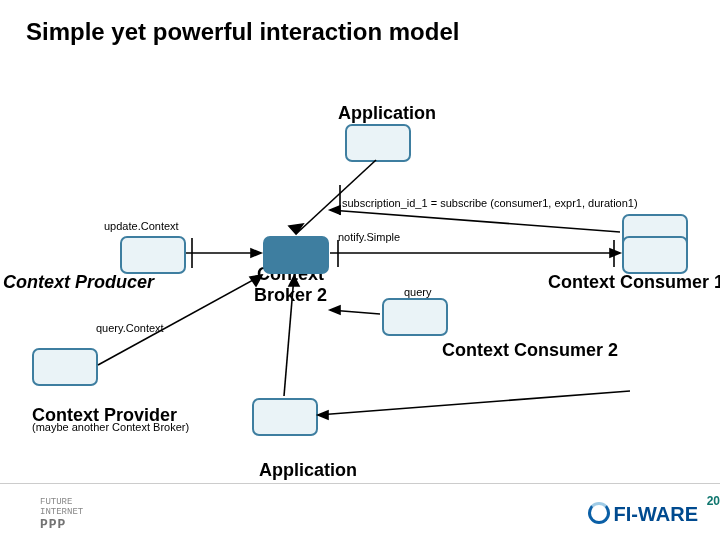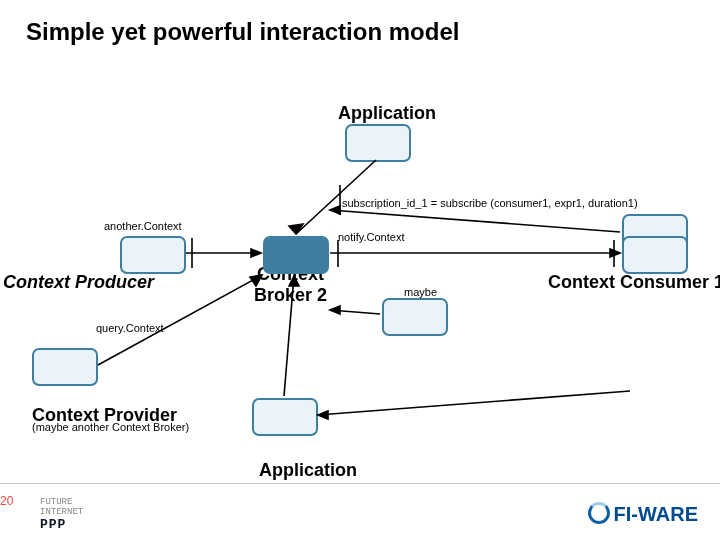--- a/index.html
+++ b/index.html
@@ -59,39 +59,39 @@
     left: 0;
     width: 720px;
     height: 56px;
     border-top: 1px solid #ccc;
   }
   .footer .page {
     position: absolute;
     left: 0;
     right: 0;
     top: 10px;
-    text-align: left;
+    text-align: right;
     font-size: 12px;
-    font-weight: normal;
-    color: #ef4444;
+    font-weight: bold;
+    color: #0f766e;
   }
   .logo-left {
     position: absolute;
     left: 40px;
     bottom: 8px;
     font-size: 9px;
     color: #888;
     line-height: 1.1;
     font-family: Liberation Mono, monospace;
   }
   .logo-left .ppp {
     font-size: 13px;
     font-weight: bold;
     letter-spacing: 1px;
-    color: #0f172a;
+    color: #737373;
   }
   .logo-right {
     position: absolute;
     right: 22px;
     bottom: 14px;
     font-size: 20px;
     font-weight: bold;
     color: #004a8f;
   }
   .logo-right .ring {
@@ -107,28 +107,29 @@
 </style>
 </head>
 <body>
 
 <div class="slide">
 
   <div class="title">Simple yet powerful interaction model</div>
 
   <div class="label" style="left:338px; top:103px;">Application</div>
   <div class="label small" style="left:342px; top:197px;">subscription_id_1 = subscribe (consumer1, expr1, duration1)</div>
-  <div class="label small" style="left:104px; top:220px;">another.Context</div>
-  <div class="label small" style="left:338px; top:231px;">notify.Context</div>
+  <div class="label small" style="left:104px; top:220px;">update.Context</div>
+  <div class="label small" style="left:338px; top:231px;">notify.Simple</div>
   <div class="label" style="left:3px; top:272px;font-style:italic;">Context Producer</div>
   <div class="label" style="left:254px; top:264px; white-space:pre; text-align:center; line-height:1.15;">Context
 Broker 2</div>
-  <div class="label small" style="left:404px; top:286px;">maybe</div>
+  <div class="label small" style="left:404px; top:286px;">query</div>
   <div class="label" style="left:548px; top:272px;">Context Consumer 1</div>
   <div class="label small" style="left:96px; top:322px;">query.Context</div>
+  <div class="label" style="left:442px; top:340px;">Context Consumer 2</div>
   <div class="label" style="left:32px; top:405px;">Context Provider</div>
   <div class="label small" style="left:32px; top:421px;">(maybe another Context Broker)</div>
   <div class="label" style="left:259px; top:460px;">Application</div>
 
   <div class="box" style="left:345px; top:124px;"></div>
   <div class="box" style="left:622px; top:214px;"></div>
   <div class="box" style="left:120px; top:236px;"></div>
   <div class="box broker" style="left:263px; top:236px;"></div>
   <div class="box" style="left:622px; top:236px;"></div>
   <div class="box" style="left:382px; top:298px;"></div>

